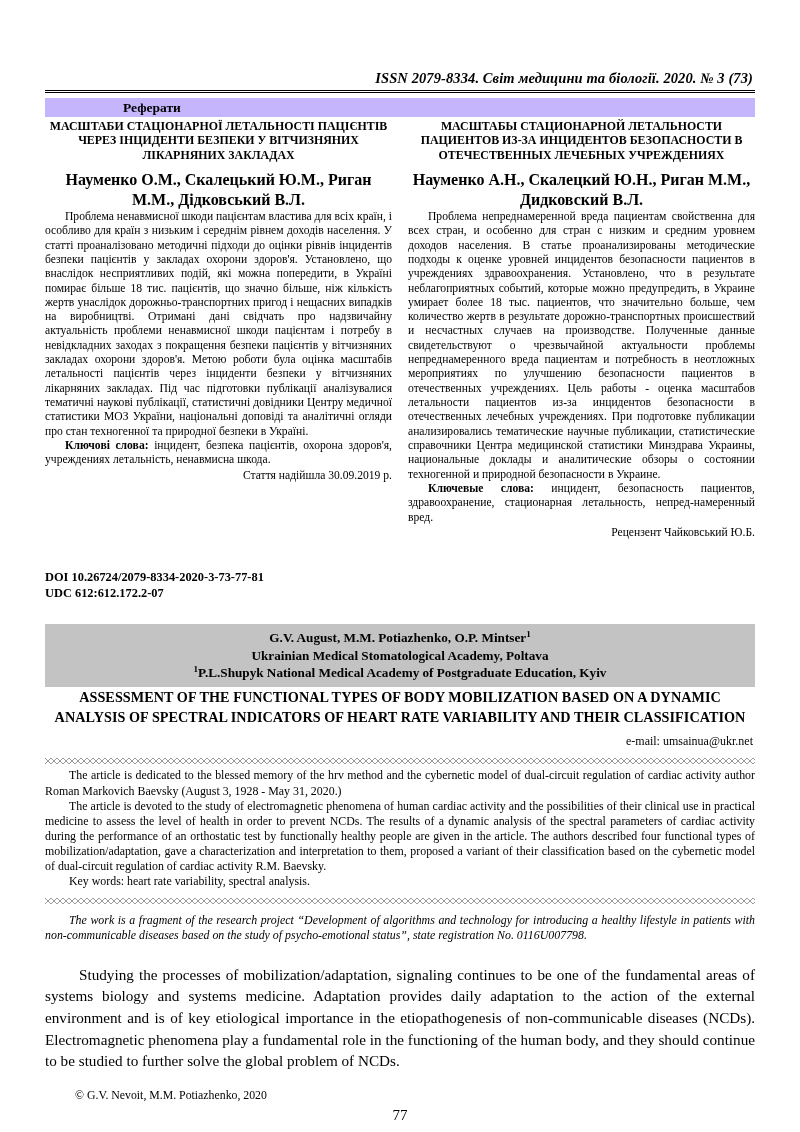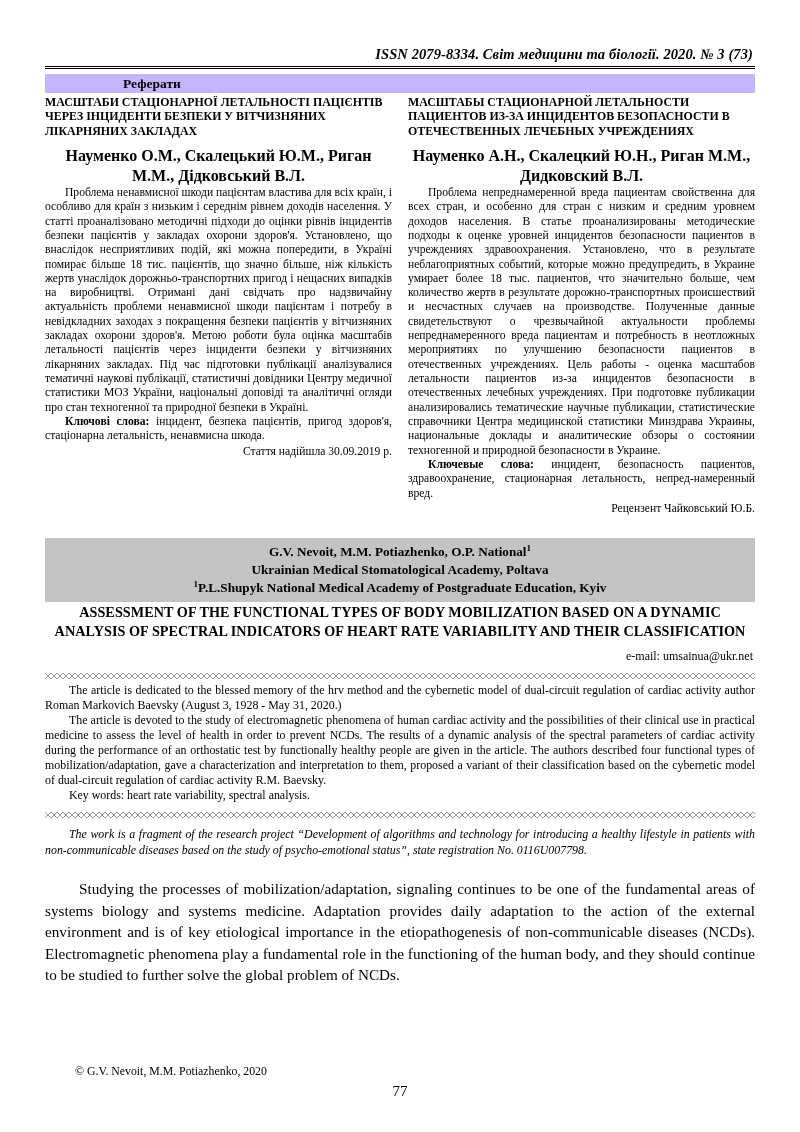--- a/index.html
+++ b/index.html
@@ -25,20 +25,21 @@
 
   
   .runhead {
     padding-top: 46px;
     text-align: right;
     font-style: italic;
     font-weight: bold;
     font-size: 14.5px;
     letter-spacing: 0.1px;
     padding-right: 2px;
+    margin-top: 24px;
   }
   .rule-double {
     margin-top: 3px;
     border-top: 1.6px solid #000;
     height: 2px;
   }
   .rule-double::after {
     content: "";
     display: block;
     border-top: 0.9px solid #000;
@@ -65,21 +66,21 @@
     gap: 16px;
     margin-top: 2px;
   }
   .abs-col {
     width: 50%;
     font-size: 11.6px;
     line-height: 1.235;
     text-align: justify;
   }
   .abs-title {
-    text-align: left;
+    text-align: center;
     font-weight: bold;
     font-size: 11.9px;
     line-height: 1.21;
     text-transform: uppercase;
   }
   .abs-authors {
     text-align: center;
     font-weight: bold;
     font-size: 16px;
     line-height: 1.21;
@@ -211,40 +212,44 @@
     <span class="band-label">Реферати</span>
   </div>
 
   <div class="abs-cols">
 
     <div class="abs-col">
       <div class="abs-title">МАСШТАБИ СТАЦІОНАРНОЇ ЛЕТАЛЬНОСТІ ПАЦІЄНТІВ ЧЕРЕЗ ІНЦИДЕНТИ БЕЗПЕКИ У ВІТЧИЗНЯНИХ ЛІКАРНЯНИХ ЗАКЛАДАХ</div>
       <div class="abs-authors">Науменко О.М., Скалецький Ю.М., Риган М.М., Дідковський В.Л.</div>
       <div class="abs-body">
         <p>Проблема ненавмисної шкоди пацієнтам властива для всіх країн, і особливо для країн з низьким і середнім рівнем доходів населення. У статті проаналізовано методичні підходи до оцінки рівнів інцидентів безпеки пацієнтів у закладах охорони здоров'я. Установлено, що внаслідок несприятливих подій, які можна попередити, в Україні помирає більше 18 тис. пацієнтів, що значно більше, ніж кількість жертв унаслідок дорожньо-транспортних пригод і нещасних випадків на виробництві. Отримані дані свідчать про надзвичайну актуальність проблеми ненавмисної шкоди пацієнтам і потребу в невідкладних заходах з покращення безпеки пацієнтів у вітчизняних закладах охорони здоров'я. Метою роботи була оцінка масштабів летальності пацієнтів через інциденти безпеки у вітчизняних лікарняних закладах. Під час підготовки публікації аналізувалися тематичні наукові публікації, статистичні довідники Центру медичної статистики МОЗ України, національні доповіді та аналітичні огляди про стан техногенної та природної безпеки в Україні.</p>
-        <p><span class="kw-label">Ключові слова:</span><span> інцидент, безпека пацієнтів, пригод здоров'я, стаціонарна летальність, ненавмисна шкода.</span></p>
+        <p><span class="kw-label">Ключові слова:</span><span> інцидент, безпека пацієнтів, охорона здоров'я, учреждениях летальність, ненавмисна шкода.</span></p>
       </div>
       <div class="abs-foot">Стаття надійшла 30.09.2019 р.</div>
     </div>
 
     <div class="abs-col">
       <div class="abs-title">МАСШТАБЫ СТАЦИОНАРНОЙ ЛЕТАЛЬНОСТИ ПАЦИЕНТОВ ИЗ-ЗА ИНЦИДЕНТОВ БЕЗОПАСНОСТИ В ОТЕЧЕСТВЕННЫХ ЛЕЧЕБНЫХ УЧРЕЖДЕНИЯХ</div>
       <div class="abs-authors">Науменко А.Н., Скалецкий Ю.Н., Риган М.М., Дидковский В.Л.</div>
       <div class="abs-body">
         <p>Проблема непреднамеренной вреда пациентам свойственна для всех стран, и особенно для стран с низким и средним уровнем доходов населения. В статье проанализированы методические подходы к оценке уровней инцидентов безопасности пациентов в учреждениях здравоохранения. Установлено, что в результате неблагоприятных событий, которые можно предупредить, в Украине умирает более 18 тыс. пациентов, что значительно больше, чем количество жертв в результате дорожно-транспортных происшествий и несчастных случаев на производстве. Полученные данные свидетельствуют о чрезвычайной актуальности проблемы непреднамеренного вреда пациентам и потребность в неотложных мероприятиях по улучшению безопасности пациентов в отечественных учреждениях. Цель работы - оценка масштабов летальности пациентов из-за инцидентов безопасности в отечественных лечебных учреждениях. При подготовке публикации анализировались тематические научные публикации, статистические справочники Центра медицинской статистики Минздрава Украины, национальные доклады и аналитические обзоры о состоянии техногенной и природной безопасности в Украине.</p>
         <p><span class="kw-label">Ключевые слова:</span><span> инцидент, безопасность пациентов, здравоохранение, стационарная летальность, непред-намеренный вред.</span></p>
       </div>
       <div class="abs-foot">Рецензент Чайковський Ю.Б.</div>
     </div>
 
   </div>
 
+  <div class="doi-block">
+    <div>DOI 10.26724/2079-8334-2020-3-73-77-81</div>
+    <div>UDC 612:612.172.2-07</div>
+  </div>
 
   <div class="author-band">
-    <div><span>G.V. Nevoit, M.M. Potiazhenko, O.P. National</span><sup>1</sup></div>
+    <div><span>G.V. August, M.M. Potiazhenko, O.P. Mintser</span><sup>1</sup></div>
     <div>Ukrainian Medical Stomatological Academy, Poltava</div>
     <div><sup>1</sup><span>P.L.Shupyk National Medical Academy of Postgraduate Education, Kyiv</span></div>
   </div>
 
   <div class="article-title">ASSESSMENT OF THE FUNCTIONAL TYPES OF BODY MOBILIZATION BASED ON A DYNAMIC ANALYSIS OF SPECTRAL INDICATORS OF HEART RATE VARIABILITY AND THEIR CLASSIFICATION</div>
 
   <div class="email-line">e-mail: umsainua@ukr.net</div>
 
   <div class="wavy"></div>
 

